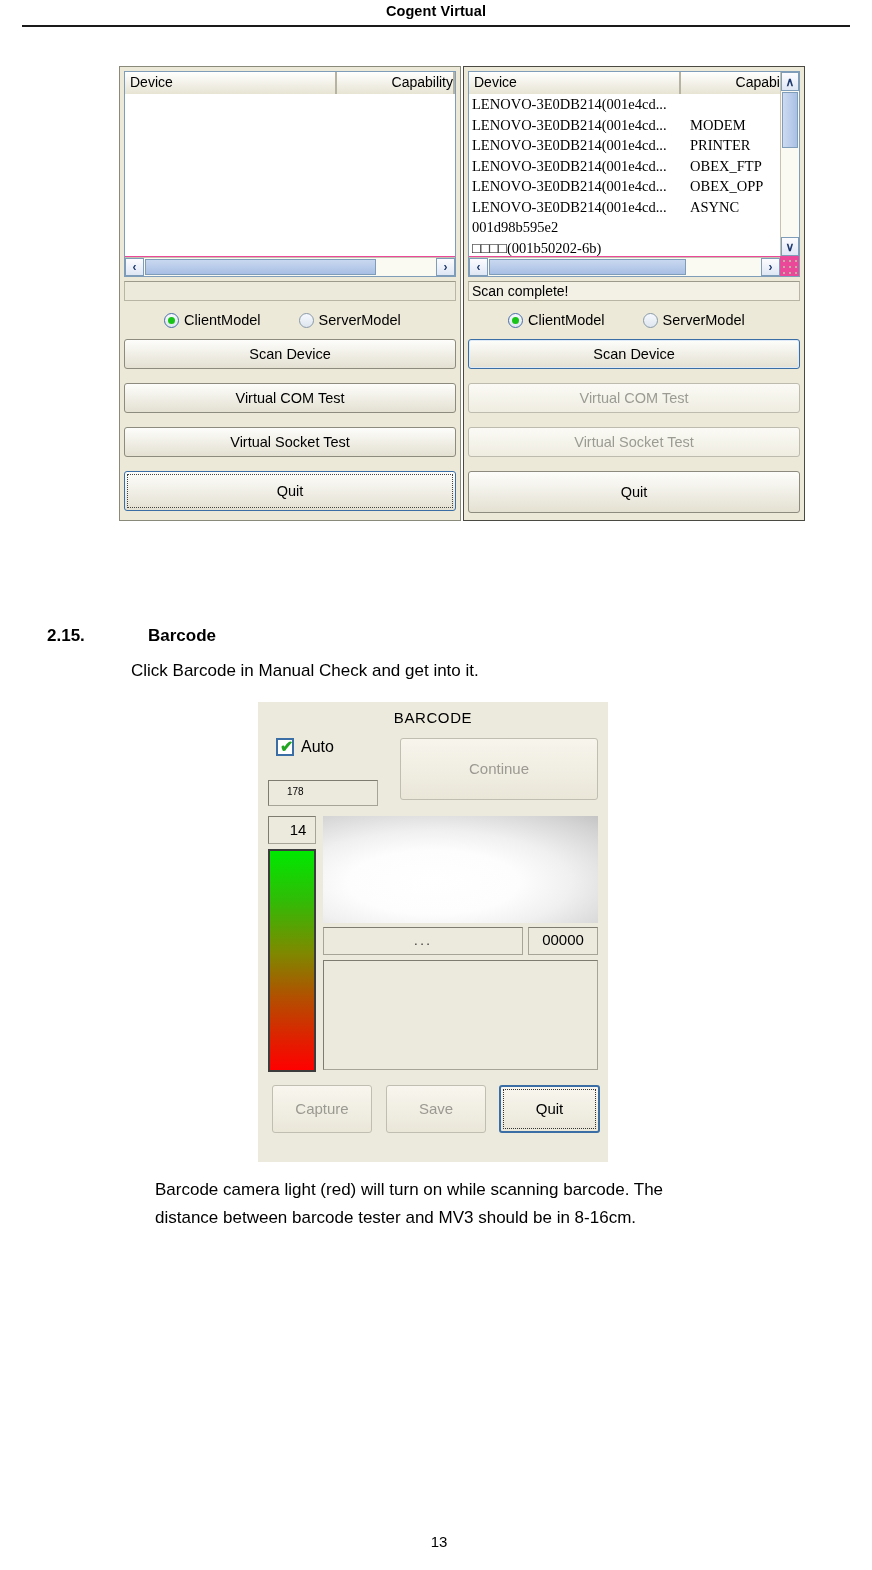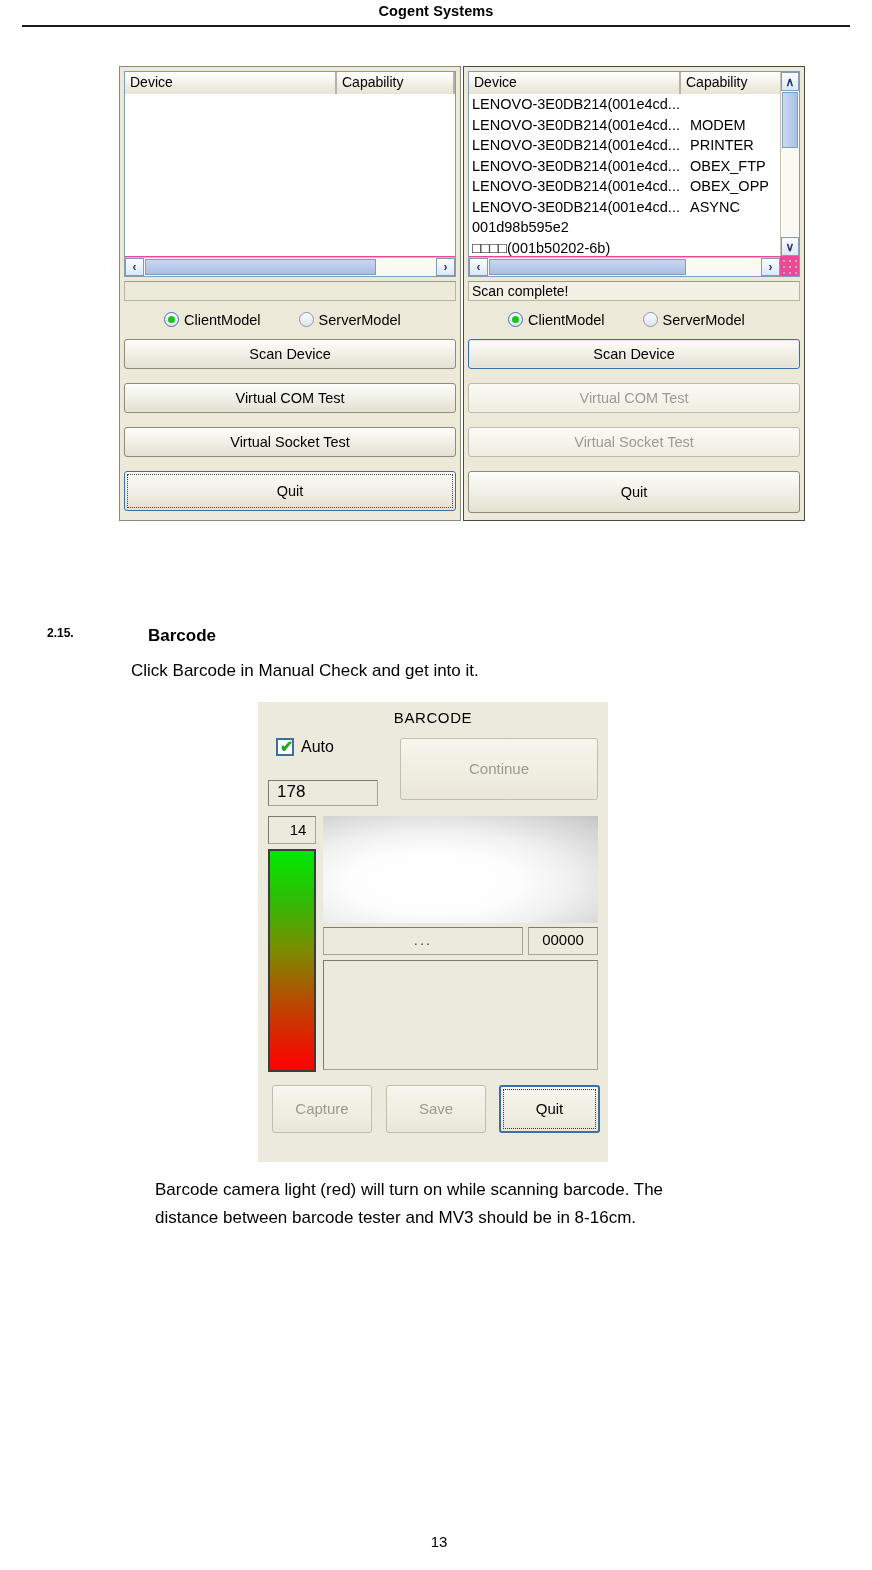--- a/index.html
+++ b/index.html
@@ -74,28 +74,29 @@
     line-height: 20px;
     padding-left: 5px;
     color: #000;
     box-sizing: border-box;
     border-right: 2px solid #b6b3a3;
     background: linear-gradient(#ffffff, #e7e4d3);
     overflow: hidden;
     white-space: nowrap;
   }
   .lv-head .col-device { flex: 0 0 212px; }
-  .lv-head .col-cap    { flex: 1 1 auto; }
+  .lv-head .col-cap    { flex: 1 1 auto; text-align: right; }
 
   .lv-body {
     position: absolute;
     left: 0; right: 0;
     top: 22px; bottom: 20px;
     overflow: hidden;
     background: #fff;
+    font-family: Liberation Serif, serif;
   }
   .lv-row {
     display: flex;
     height: 20.5px;
     white-space: nowrap;
   }
   .lv-row .cell {
     font-size: 14.5px;
     line-height: 20px;
     overflow: hidden;
@@ -197,21 +198,21 @@
   .radio-row {
     position: absolute;
     left: 4px; right: 4px;
     top: 240px;
     height: 26px;
     display: flex;
     align-items: center;
   }
   .radio-item {
     display: flex;
-    align-items: flex-start;
+    align-items: flex-end;
     font-size: 14.5px;
   }
   .radio-item .dot {
     width: 15px; height: 15px;
     border-radius: 50%;
     border: 1px solid #8a9aa8;
     background: linear-gradient(#f6f9ff,#dfe6ee);
     margin-right: 5px;
     box-sizing: border-box;
     position: relative;
@@ -250,21 +251,21 @@
     left: 2px; top: 2px; right: 2px; bottom: 2px;
     border: 1px dotted #444;
   }
   .btn-label { position: relative; z-index: 2; }
 
   
   .sec-num {
     position: absolute;
     left: 47px;
     top: 626px;
-    font-size: 12px;
+    font-size: 17px;
     font-weight: bold;
   }
   .sec-title {
     position: absolute;
     left: 148px;
     top: 626px;
     font-size: 17px;
     font-weight: bold;
   }
   .sec-body {
@@ -319,23 +320,23 @@
     color: #22a522;
     font-weight: bold;
   }
   .bc-field {
     position: absolute;
     background: #ece9dd;
     border: 1px solid #a6a496;
     border-top-color: #7e7c70;
     border-left-color: #7e7c70;
     box-sizing: border-box;
-    font-size: 17px;
+    font-size: 10px;
     line-height: 22px;
-    padding-left: 8px;
+    padding-left: 18px;
     overflow: hidden;
     white-space: nowrap;
   }
   .bc-num178 { left: 10px;  top: 78px;  width: 110px; height: 26px; }
   .bc-num14  { left: 10px;  top: 114px; width: 48px;  height: 28px;
                text-align: center; padding-left: 12px; line-height: 26px; font-size: 15px; }
   .bc-continue {
     position: absolute;
     left: 142px; top: 36px;
     width: 198px; height: 62px;
@@ -444,21 +445,21 @@
     top: 1533px;
     text-align: center;
     font-size: 15px;
     margin-left: 6px;
   }
 </style>
 </head>
 <body>
 
 <div class="doc-header">
-  <div class="hdr-text">Cogent Systems</div>
+  <div class="hdr-text">Cogent Virtual</div>
 </div>
 <div class="hdr-rule"></div>
 
 <div class="shot1">
 
   <div class="bt-panel bt-left">
 
     <div class="lv">
       <div class="lv-head">
         <div class="col col-device">Device</div>

